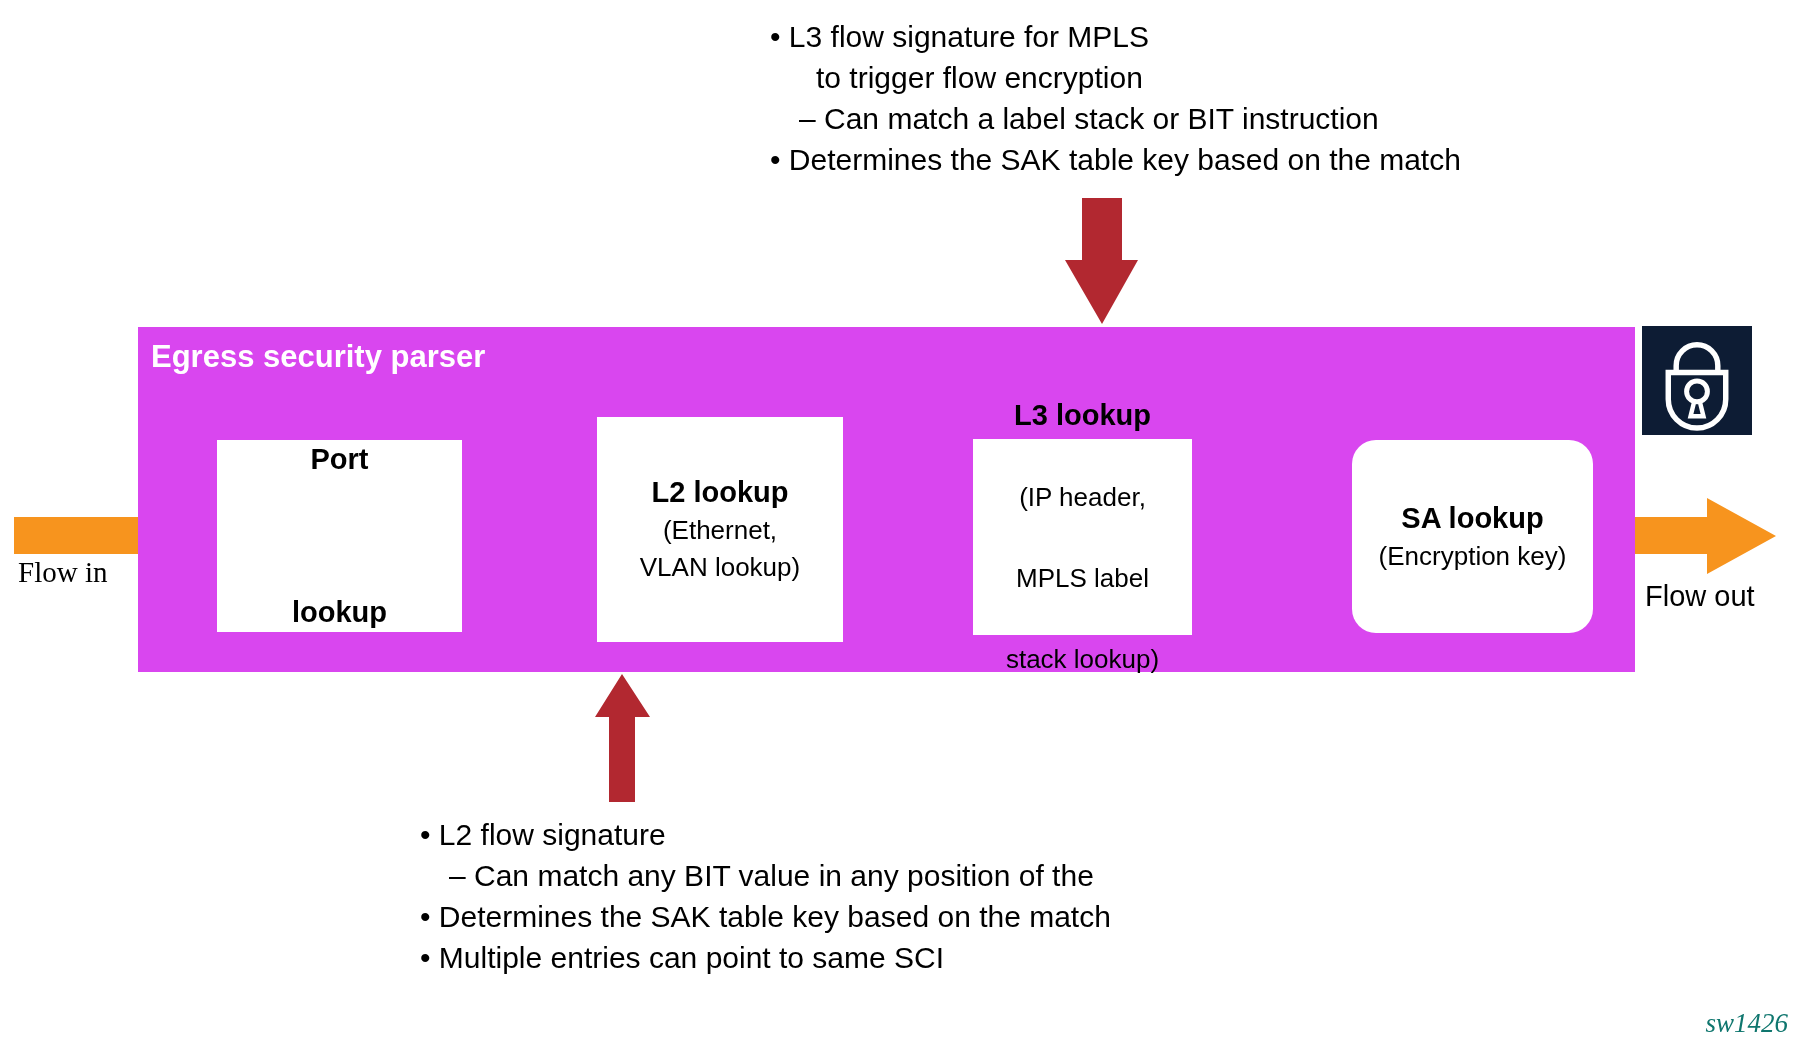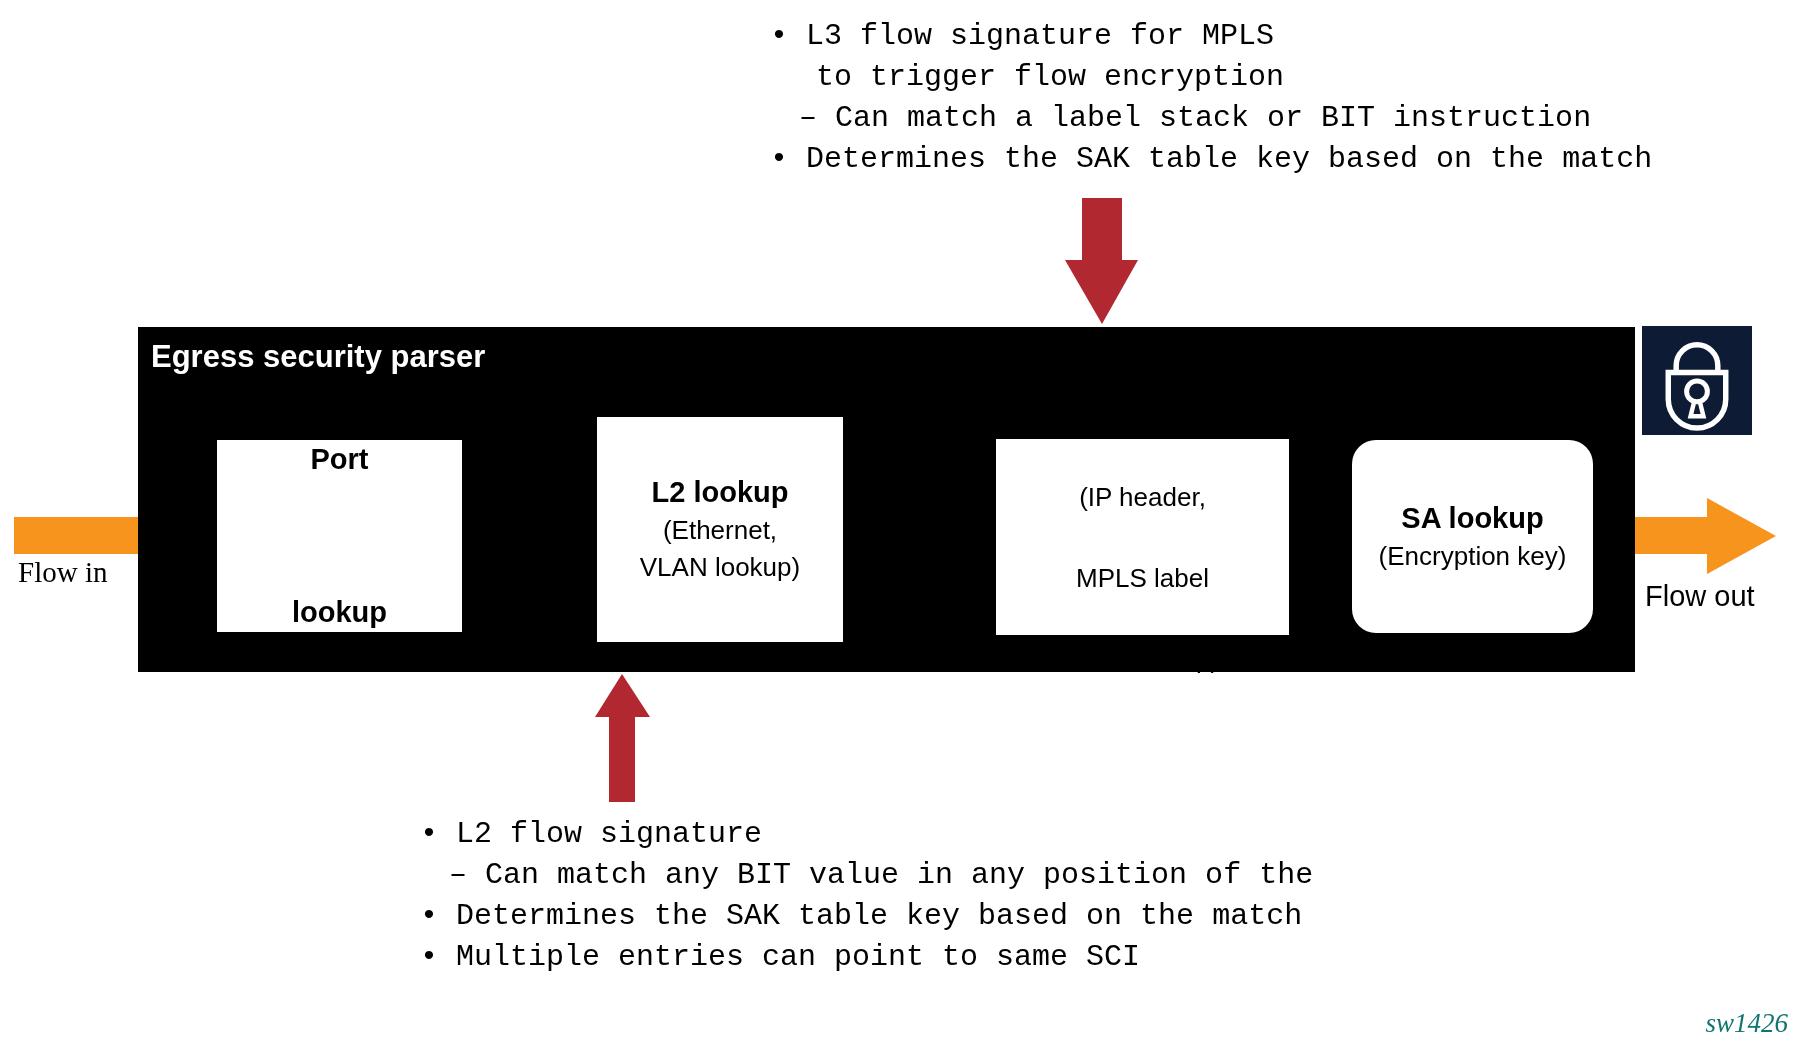--- a/index.html
+++ b/index.html
@@ -1,40 +1,40 @@
 <!DOCTYPE html>
 <html><head>
 <meta charset="utf-8">
 <style>
   html,body{margin:0;padding:0;background:#ffffff;}
   .canvas{
     position:relative;width:1800px;height:1055px;background:#ffffff;overflow:hidden;
     font-family:"Liberation Sans","DejaVu Sans",sans-serif;color:#000;
   }
   
-  .blue-panel{position:absolute;left:138px;top:327px;width:1497px;height:345px;background:#000000;}
+  .blue-panel{position:absolute;left:138px;top:327px;width:1497px;height:345px;background:#d946ef;}
   .parser-title{position:absolute;left:13px;top:12px;color:#ffffff;font-size:31px;font-weight:bold;white-space:nowrap;}
   
   .lookup-box{position:absolute;background:#ffffff;display:flex;flex-direction:column;
     align-items:center;justify-content:center;text-align:center;}
   .box-port{left:217px;top:440px;width:245px;height:192px;justify-content:space-between;}
   .box-l2{left:597px;top:417px;width:246px;height:225px;}
-  .box-l3{left:996px;top:439px;width:293px;height:196px;gap:44px;}
+  .box-l3{left:973px;top:439px;width:219px;height:196px;gap:44px;}
   .box-sa{left:1352px;top:440px;width:241px;height:193px;border-radius:24px;}
   .box-title{font-weight:bold;font-size:29px;line-height:39px;white-space:nowrap;}
   .box-sub{font-size:26px;line-height:37px;white-space:nowrap;}
   
   .overlay{position:absolute;left:0;top:0;width:1800px;height:1055px;pointer-events:none;}
   
   .lock-badge{position:absolute;left:1642px;top:326px;width:110px;height:109px;background:#0D1C34;}
   
   .note{position:absolute;font-size:30px;line-height:41px;}
   .top-note{left:770px;top:16px;}
   .bottom-note{left:420px;top:814px;}
-  .note .line{white-space:nowrap;font-family:Liberation Mono, monospace;}
+  .note .line{white-space:nowrap;}
   .ind1{margin-left:29px;}
   .ind2{margin-left:46px;}
   
   .flow-label{position:absolute;font-size:29px;white-space:nowrap;}
   .flow-in{left:18px;top:556px;font-family:Liberation Serif, serif;}
   .flow-out{left:1645px;top:580px;}
   
   .watermark{position:absolute;right:12px;top:1008px;font-family:"Liberation Serif","DejaVu Serif",serif;
     font-style:italic;font-size:27px;color:#0f766e;}
 </style>

